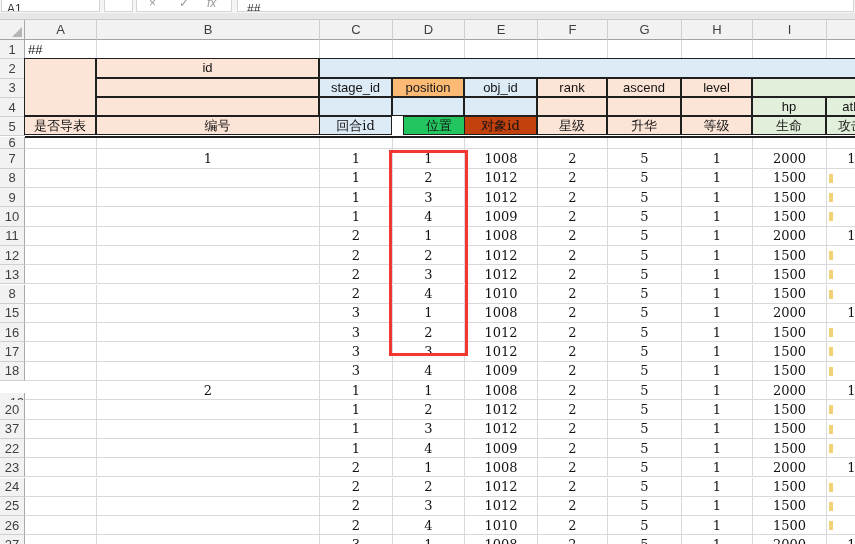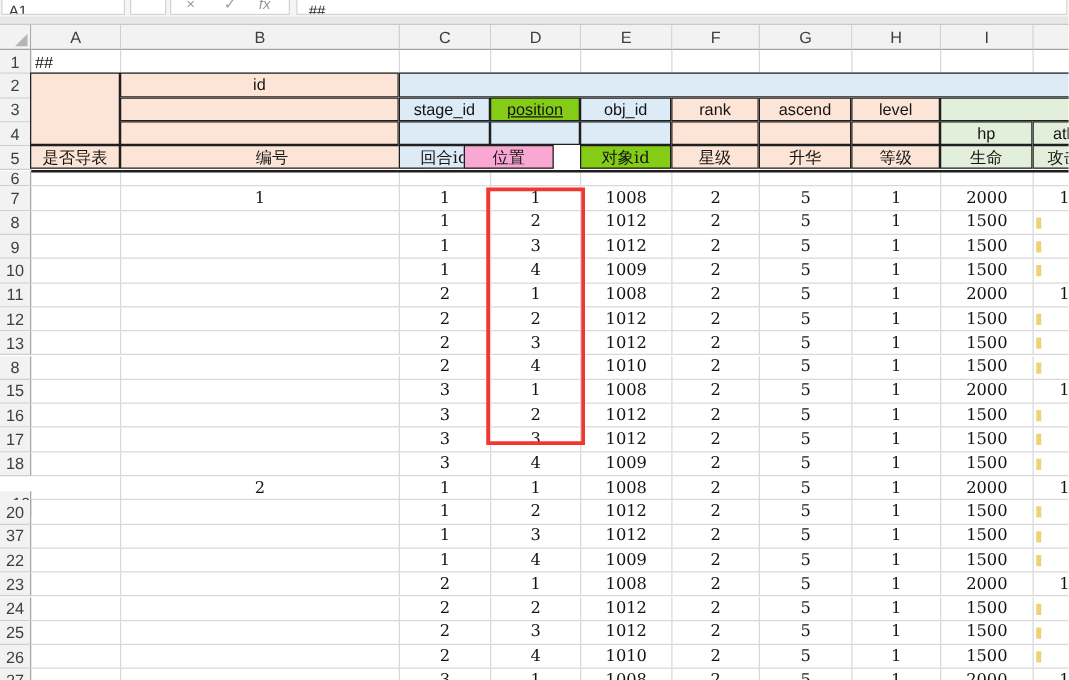--- a/index.html
+++ b/index.html
@@ -107,40 +107,40 @@
       <div class="cell" style="left: 538px; top: 40px; width: 70px; height: 19.3px;"></div>
       <div class="cell" style="left: 608px; top: 40px; width: 74px; height: 19.3px;"></div>
       <div class="cell" style="left: 682px; top: 40px; width: 71px; height: 19.3px;"></div>
       <div class="cell" style="left: 753px; top: 40px; width: 74px; height: 19.3px;"></div>
       <div class="cell" style="left: 827px; top: 40px; width: 50px; height: 19.3px;"></div>
       <div class="cell hblock" style="left: 25px; top: 59.3px; width: 72px; height: 57.9px; background: rgb(252, 228, 214);"></div>
       <div class="cell hblock sansface" style="left: 97px; top: 59.3px; width: 223px; height: 19.3px; background: rgb(252, 228, 214);">id</div>
       <div class="cell hblock sansface" style="left: 320px; top: 59.3px; width: 557px; height: 19.3px; background: rgb(221, 235, 247);"></div>
       <div class="cell hblock sansface" style="left: 97px; top: 78.6px; width: 223px; height: 19.3px; background: rgb(252, 228, 214);"></div>
       <div class="cell hblock sansface" style="left: 320px; top: 78.6px; width: 73px; height: 19.3px; background: rgb(221, 235, 247);">stage_id</div>
-      <div class="cell hblock sansface" style="left: 393px; top: 78.6px; width: 72px; height: 19.3px; background: #84cc16; text-decoration: underline;">position</div>
+      <div class="cell hblock sansface" style="left: 393px; top: 78.6px; width: 72px; height: 19.3px; background: #fdba74;">position</div>
       <div class="cell hblock sansface" style="left: 465px; top: 78.6px; width: 73px; height: 19.3px; background: rgb(221, 235, 247);">obj_id</div>
       <div class="cell hblock sansface" style="left: 538px; top: 78.6px; width: 70px; height: 19.3px; background: rgb(252, 228, 214);">rank</div>
       <div class="cell hblock sansface" style="left: 608px; top: 78.6px; width: 74px; height: 19.3px; background: rgb(252, 228, 214);">ascend</div>
       <div class="cell hblock sansface" style="left: 682px; top: 78.6px; width: 71px; height: 19.3px; background: rgb(252, 228, 214);">level</div>
       <div class="cell hblock sansface" style="left: 753px; top: 78.6px; width: 124px; height: 19.3px; background: rgb(226, 239, 218);"></div>
       <div class="cell hblock sansface" style="left: 97px; top: 97.9px; width: 223px; height: 19.3px; background: rgb(252, 228, 214);"></div>
       <div class="cell hblock sansface" style="left: 320px; top: 97.9px; width: 73px; height: 19.3px; background: rgb(221, 235, 247);"></div>
       <div class="cell hblock sansface" style="left: 393px; top: 97.9px; width: 72px; height: 19.3px; background: rgb(221, 235, 247);"></div>
       <div class="cell hblock sansface" style="left: 465px; top: 97.9px; width: 73px; height: 19.3px; background: rgb(221, 235, 247);"></div>
       <div class="cell hblock sansface" style="left: 538px; top: 97.9px; width: 70px; height: 19.3px; background: rgb(252, 228, 214);"></div>
       <div class="cell hblock sansface" style="left: 608px; top: 97.9px; width: 74px; height: 19.3px; background: rgb(252, 228, 214);"></div>
       <div class="cell hblock sansface" style="left: 682px; top: 97.9px; width: 71px; height: 19.3px; background: rgb(252, 228, 214);"></div>
       <div class="cell hblock sansface" style="left: 753px; top: 97.9px; width: 74px; height: 19.3px; background: rgb(226, 239, 218);">hp</div>
       <div class="cell hblock sansface" style="left: 827px; top: 97.9px; width: 50px; height: 19.3px; background: rgb(226, 239, 218);">atk</div>
       <div class="cell hblock" style="left: 25px; top: 117.2px; width: 72px; height: 19.3px; background: rgb(252, 228, 214);">是否导表</div>
       <div class="cell hblock" style="left: 97px; top: 117.2px; width: 243px; height: 19.3px; background: rgb(252, 228, 214);">编号</div>
       <div class="cell hblock" style="left: 320px; top: 117.2px; width: 73px; height: 19.3px; background: rgb(221, 235, 247);">回合id</div>
-      <div class="cell hblock" style="left: 372px; top: 117.2px; width: 72px; height: 19.3px; background: #f9a8d4;">位置</div>
-      <div class="cell hblock" style="left: 465px; top: 117.2px; width: 73px; height: 19.3px; background: #84cc16;">对象id</div>
+      <div class="cell hblock" style="left: 404px; top: 117.2px; width: 72px; height: 19.3px; background: #22c55e;">位置</div>
+      <div class="cell hblock" style="left: 465px; top: 117.2px; width: 73px; height: 19.3px; background: #c2410c;">对象id</div>
       <div class="cell hblock" style="left: 538px; top: 117.2px; width: 70px; height: 19.3px; background: rgb(252, 228, 214);">星级</div>
       <div class="cell hblock" style="left: 608px; top: 117.2px; width: 74px; height: 19.3px; background: rgb(252, 228, 214);">升华</div>
       <div class="cell hblock" style="left: 682px; top: 117.2px; width: 71px; height: 19.3px; background: rgb(252, 228, 214);">等级</div>
       <div class="cell hblock" style="left: 753px; top: 117.2px; width: 74px; height: 19.3px; background: rgb(226, 239, 218);">生命</div>
       <div class="cell hblock" style="left: 827px; top: 117.2px; width: 50px; height: 19.3px; background: rgb(226, 239, 218);">攻击</div>
       <div class="cell" style="left: 25px; top: 136.5px; width: 72px; height: 12.9px;"></div>
       <div class="cell" style="left: 97px; top: 136.5px; width: 223px; height: 12.9px;"></div>
       <div class="cell" style="left: 320px; top: 136.5px; width: 73px; height: 12.9px;"></div>
       <div class="cell" style="left: 393px; top: 136.5px; width: 72px; height: 12.9px;"></div>
       <div class="cell" style="left: 465px; top: 136.5px; width: 73px; height: 12.9px;"></div>

